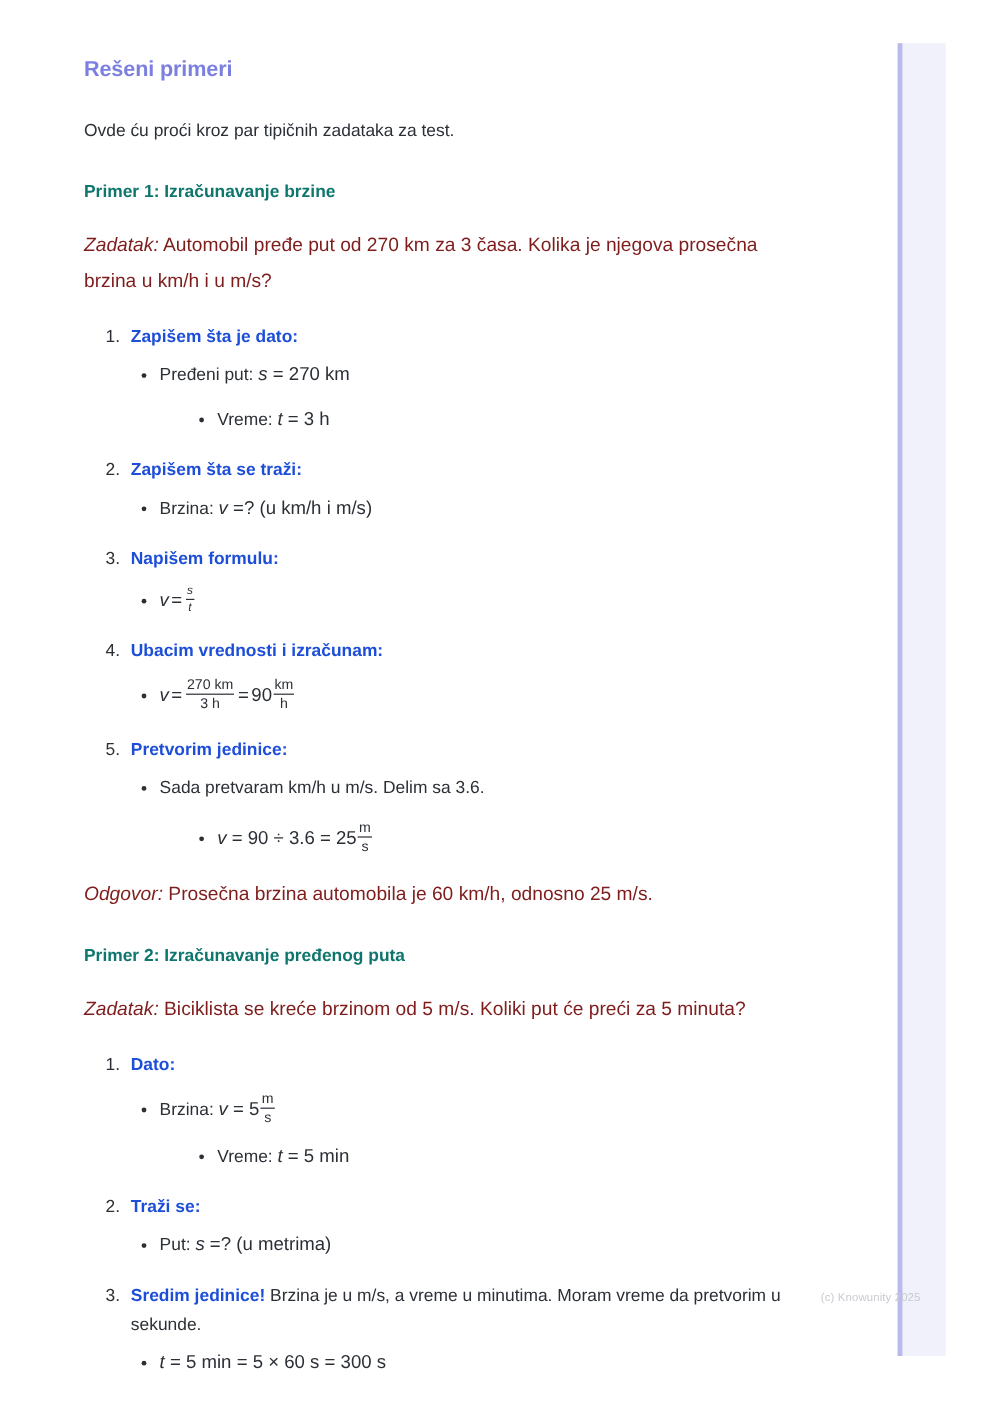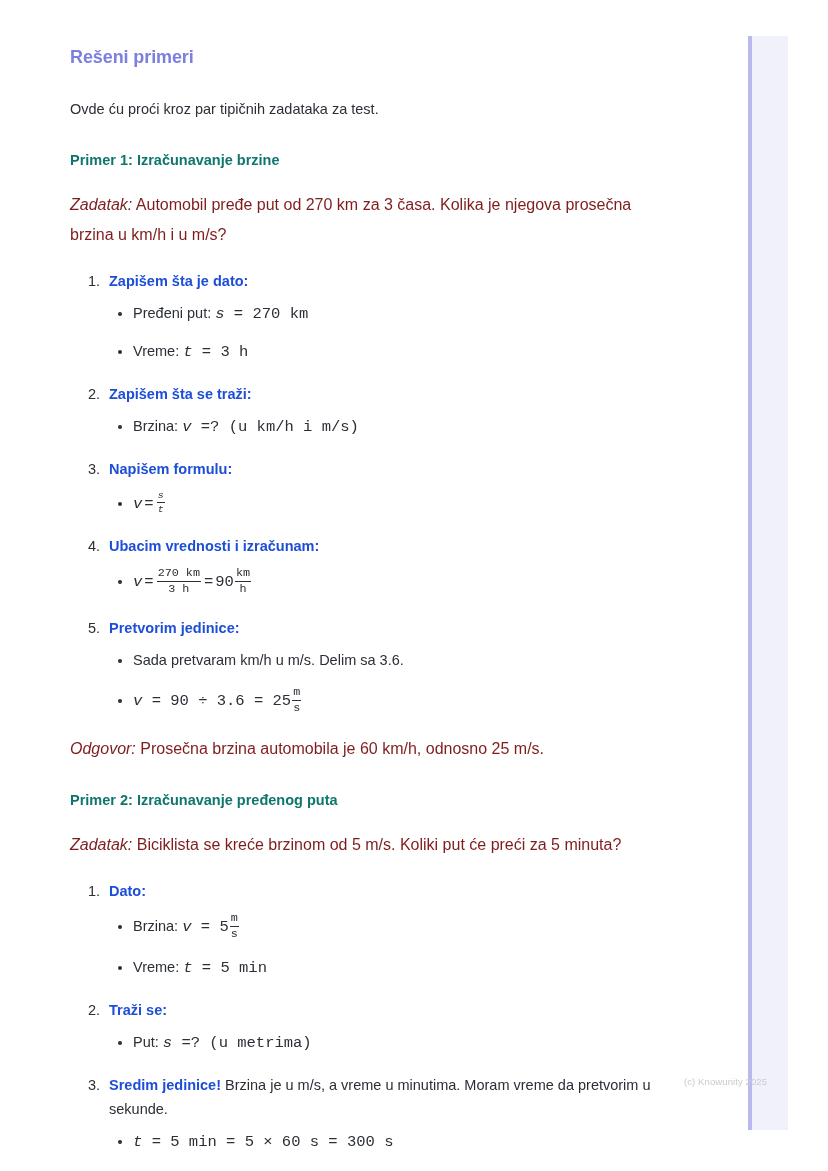--- a/index.html
+++ b/index.html
@@ -104,26 +104,26 @@
     margin: 0;
     padding: 0 0 0 24px;
     list-style: disc;
   }
   ul.subs > li {
     margin-top: 9px;
     line-height: 22px;
     font-size: 14.5px;
     color: #2b2f36;
   }
-  ul.subs > li.spaced { margin-top: 15px; }
+  ul.subs > li.spaced { margin-top: 15px; margin-left: 48px; }
   ul.subs > li::marker { color: #2b2f36; font-size: 13px; }
 
   
   .math {
-    font-family: Liberation Mono, monospace;
+    font-family: Liberation Sans, sans-serif;
     font-size: 15.5px;
     white-space: nowrap;
   }
   .math .v { font-style: italic; }
   .math .op { padding: 0 2px; }
   .mfrac {
     display: inline-block;
     vertical-align: -0.52em;
     text-align: center;
     font-size: 0.76em;

